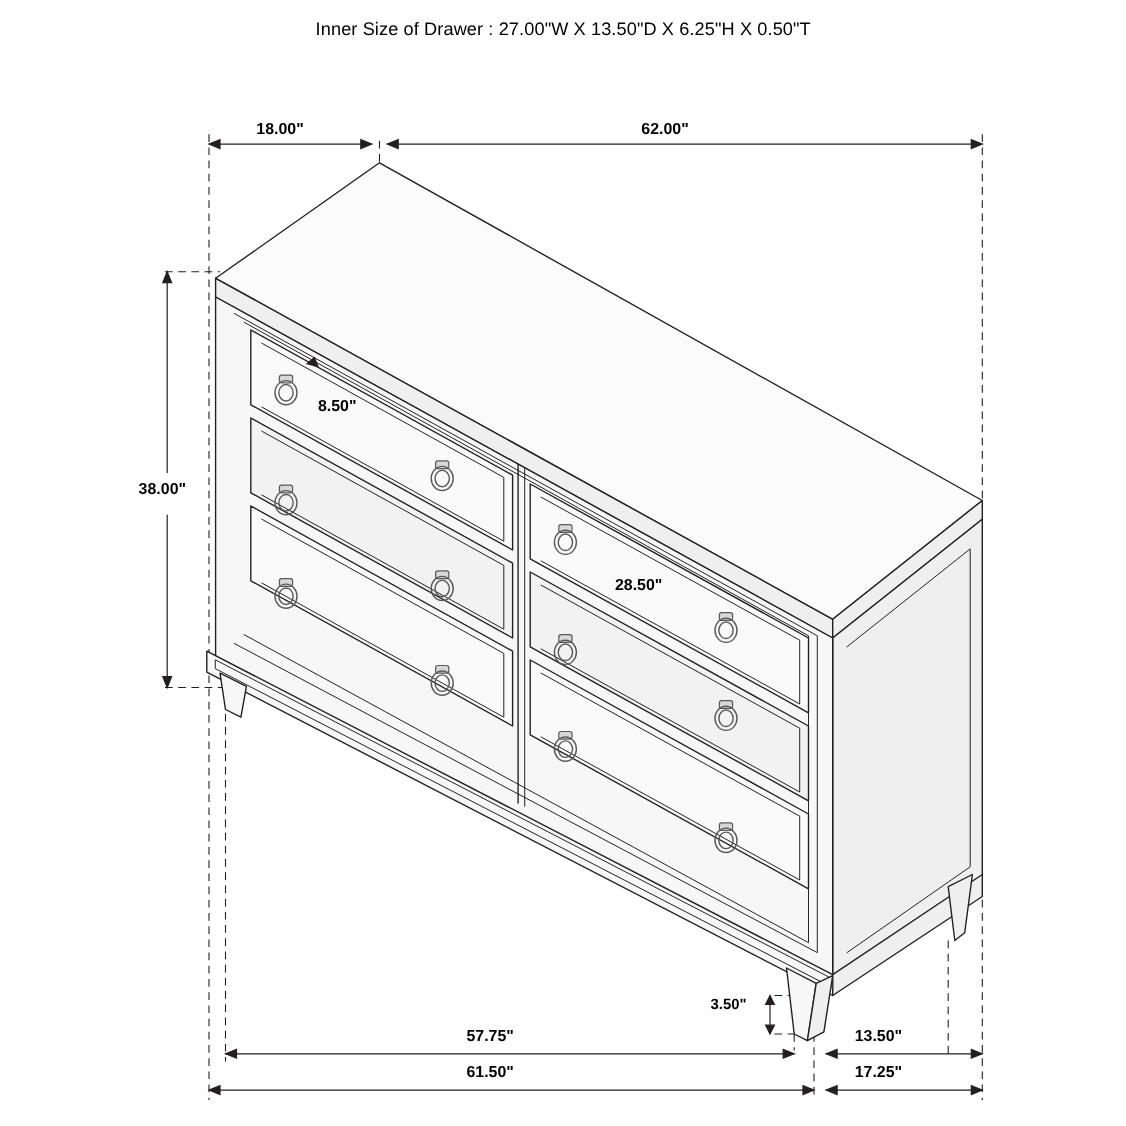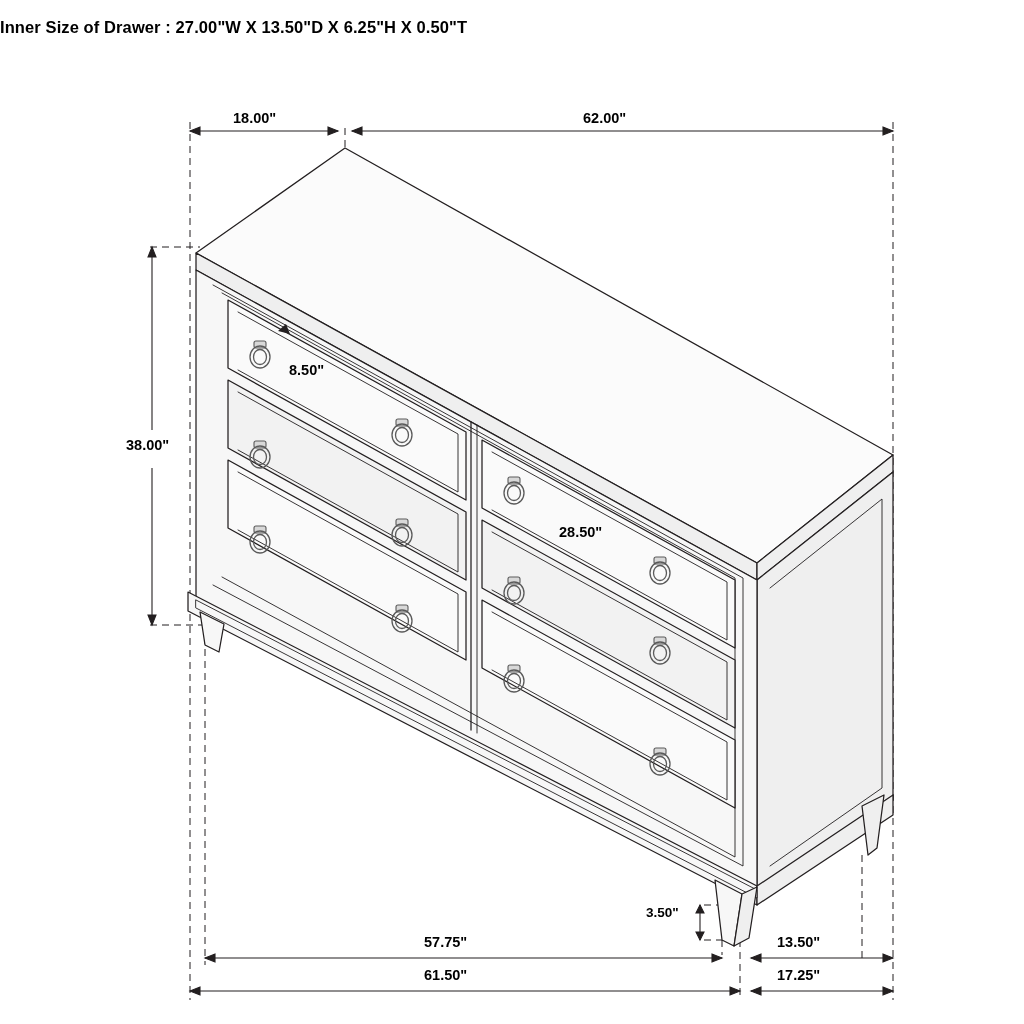--- a/index.html
+++ b/index.html
@@ -13,22 +13,23 @@
     height: 1024px;
     background: #ffffff;
     font-family: "Liberation Sans", sans-serif;
     overflow: hidden;
   }
   #title {
     position: absolute;
     top: 18px;
     left: 0;
     width: 1024px;
+    text-align: center;
     font-size: 16.5px;
-    font-weight: bold;
+    font-weight: normal;
     color: #000000;
     letter-spacing: 0.1px;
   }
   .dimlabel {
     position: absolute;
     font-size: 14.5px;
     font-weight: bold;
     color: #000000;
     white-space: nowrap;
   }

